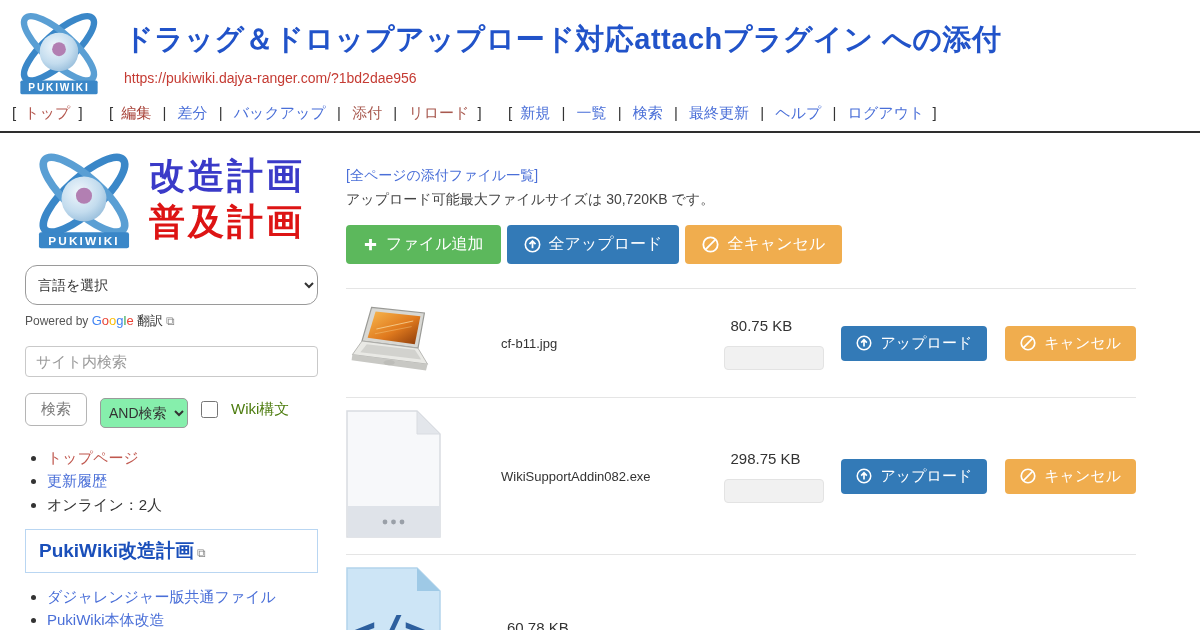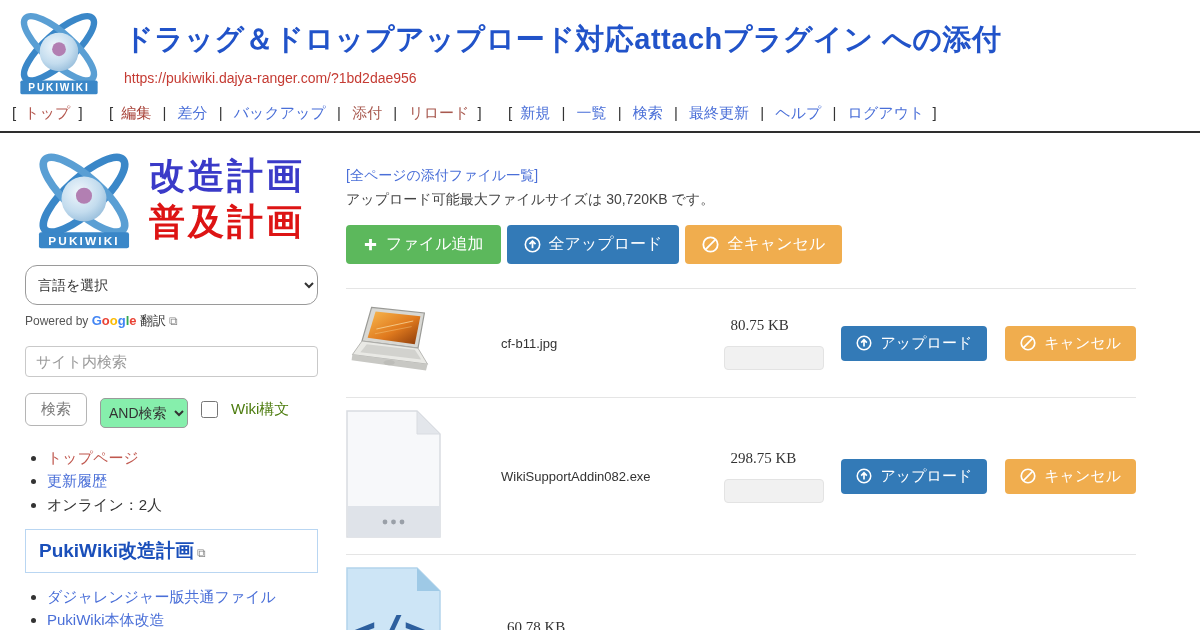--- a/index.html
+++ b/index.html
@@ -35,21 +35,21 @@
   .side-logo-atom { width:118px; height:112px; flex-shrink:0; }
   .side-logo-text { display:flex; flex-direction:column; gap:6px; padding-left:6px; }
   .side-logo-line { font-size:36px; font-weight:900; letter-spacing:3px; line-height:1.1;
                     text-shadow:1px 1px 0 rgba(255,255,255,0.6); }
   .side-logo-line.l1 { color:#3a3ac8; }
   .side-logo-line.l2 { color:#dd1414; }
 
   .lang-select { width:100%; height:40px; border:1px solid #9a9a9a; border-radius:12px;
                  padding:0 8px; font-size:14px; color:#333; background:#fff; }
   .powered { margin-top:7px; font-size:12px; color:#555; }
-  .google-word { font-weight:bold; font-size:13px; letter-spacing:0; }
+  .google-word { font-weight:normal; font-size:13px; letter-spacing:0; }
   .g1,.g4{color:#4285F4}.g2,.g6{color:#EA4335}.g3{color:#FBBC05}.g5{color:#34A853}
   .translate { color:#333; font-size:13px; }
   .ext-icon { color:#888; font-size:12px; margin-left:3px; }
 
   .site-search { width:100%; height:31px; margin-top:16px; border:1px solid #c9c9c9;
                  border-radius:4px; padding:0 10px; font-size:15px; color:#333; }
   .site-search::placeholder { color:#9a9a9a; }
   .search-row { display:flex; align-items:center; gap:13px; margin-top:13px; }
   .search-btn { background:#fff; border:1px solid #b5b5b5; border-radius:6px; color:#7a7a7a;
                 font-size:15px; padding:6px 15px; cursor:pointer; }
@@ -82,21 +82,21 @@
   .btn-sm { font-size:15px; padding:8px 15px; }
   .btn-green { background:#5cb85c; }
   .btn-blue { background:#337ab7; }
   .btn-orange { background:#f0ad4e; }
   .btn svg { display:block; }
 
   .file-table { margin-top:24px; border-top:1px solid #e5e5e5; }
   .file-row { display:flex; align-items:center; border-bottom:1px solid #e5e5e5; padding:12px 0; }
   .cell-icon { width:155px; flex-shrink:0; }
   .cell-name { flex:1; font-size:13px; color:#333; padding-right:10px; word-break:break-all; }
-  .cell-meta { width:105px; flex-shrink:0; margin-right:12px; display:flex; flex-direction:column;font-family:Liberation Serif, serif; }
+  .cell-meta { width:105px; flex-shrink:0; margin-right:12px; display:flex; flex-direction:column; }
   .file-size { font-size:15px; color:#333; margin-bottom:12px; margin-left:6px; }
   .progress { width:100px; height:24px; background:#f1f1f1; border:1px solid #e3e3e3; border-radius:4px; }
   .cell-actions { display:flex; gap:18px; flex-shrink:0; }
 </style>
 </head>
 <body>
 
 <svg width="0" height="0" style="position:absolute">
   <defs>
     <radialGradient id="sphereGrad" cx="40%" cy="35%" r="75%">

